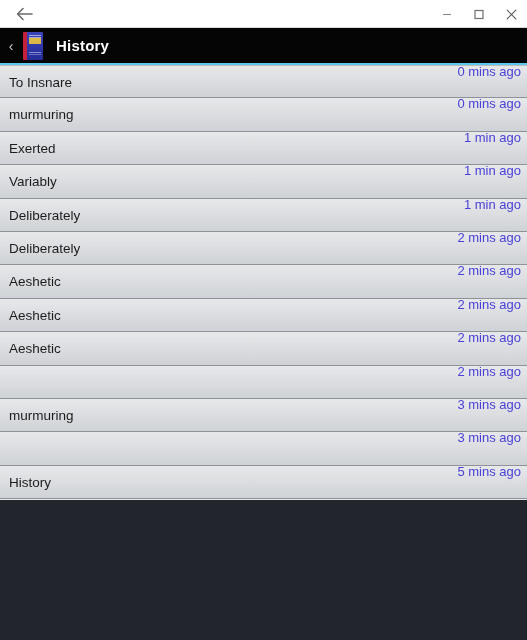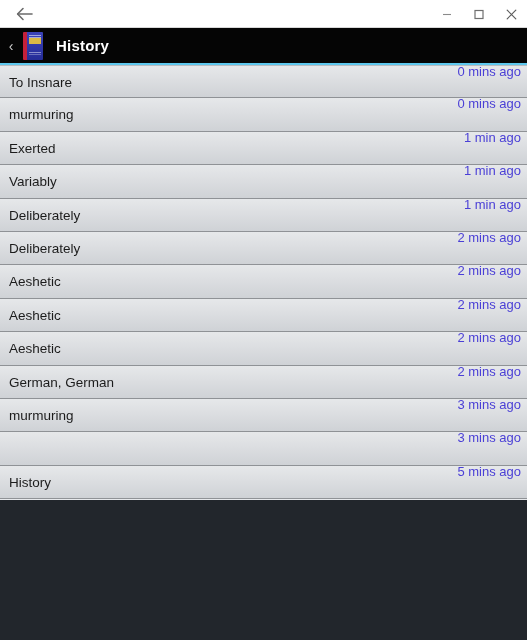--- a/index.html
+++ b/index.html
@@ -273,21 +273,20 @@
       </div>
       <div class="row">
         <div class="row-title">Aeshetic</div>
         <div class="row-time">2 mins ago</div>
       </div>
       <div class="row">
         <div class="row-title">Aeshetic</div>
         <div class="row-time">2 mins ago</div>
       </div>
       <div class="row">
-        <div class="row-title">German, German</div>
         <div class="row-time">2 mins ago</div>
       </div>
       <div class="row">
         <div class="row-title">murmuring</div>
         <div class="row-time">3 mins ago</div>
       </div>
       <div class="row">
         <div class="row-time">3 mins ago</div>
       </div>
       <div class="row">

